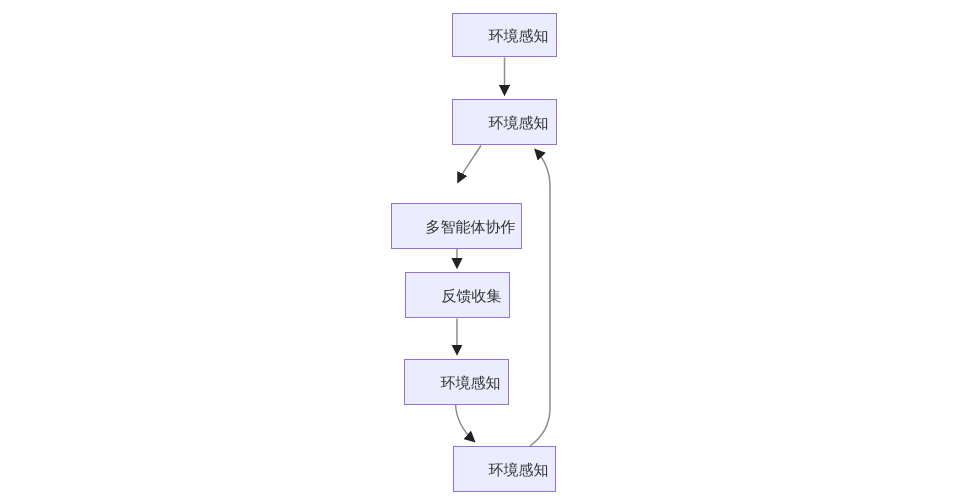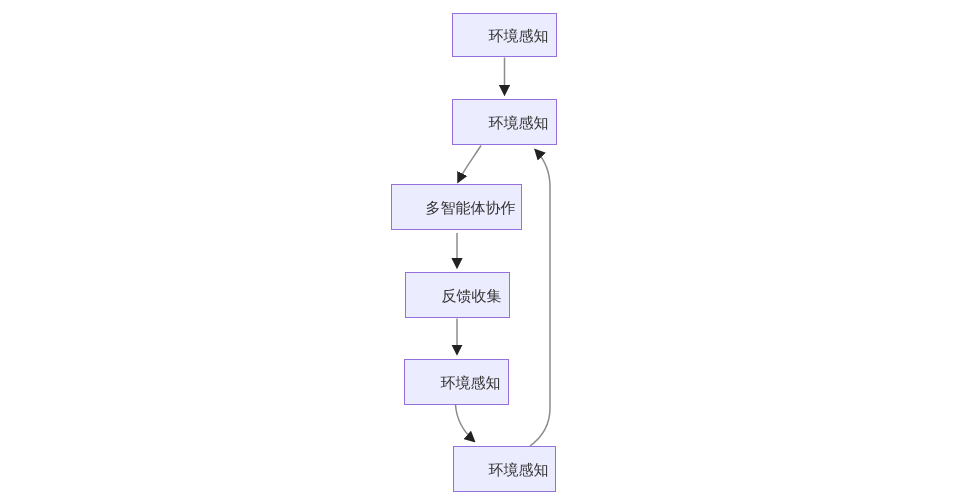--- a/index.html
+++ b/index.html
@@ -38,21 +38,21 @@
     align-items: center;
     justify-content: center;
     font-size: 15px;
     line-height: 1;
     white-space: nowrap;
     padding-left: 28px;
   }
   
   .node-a { left: 452px; top: 13px;  width: 105px; height: 44px; }
   .node-b { left: 452px; top: 99px;  width: 105px; height: 46px; }
-  .node-c { left: 391px; top: 184px; width: 131px; height: 46px; }
+  .node-c { left: 391px; top: 203px; width: 131px; height: 46px; }
   .node-d { left: 405px; top: 272px; width: 105px; height: 46px; }
   .node-e { left: 404px; top: 359px; width: 105px; height: 46px; }
   .node-f { left: 453px; top: 446px; width: 103px; height: 46px; }
 </style>
 </head>
 <body>
 
 <div class="canvas">
 
   <svg class="edges-svg" viewBox="0 0 960 501" xmlns="http://www.w3.org/2000/svg">

